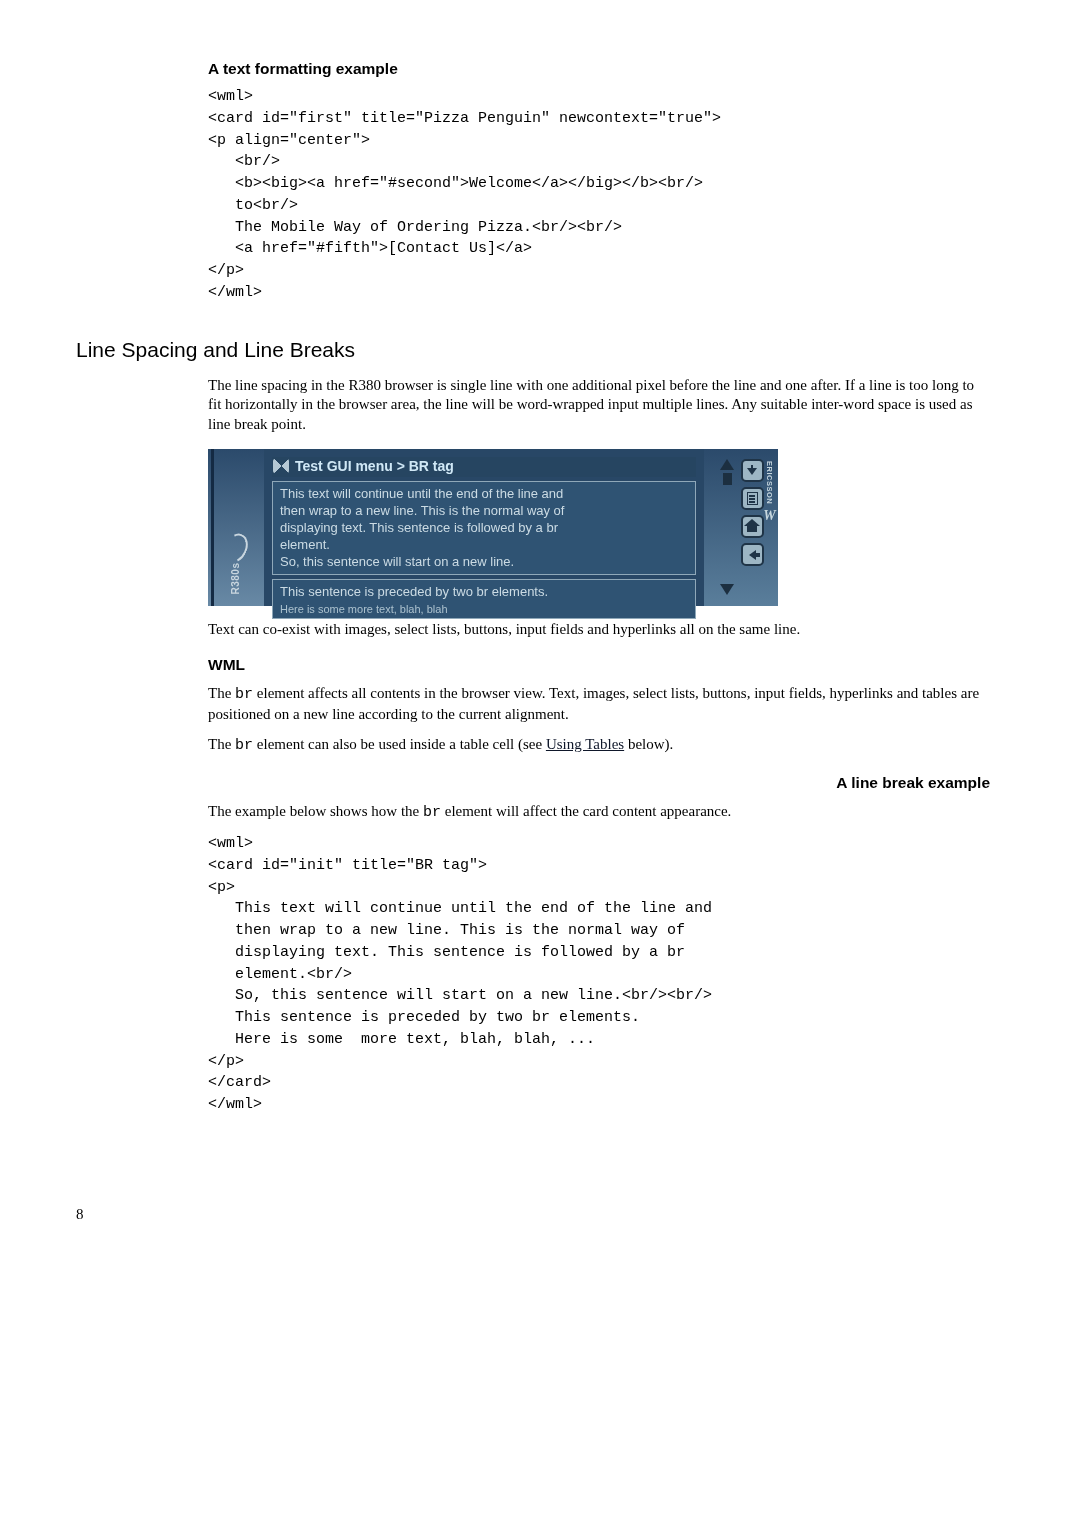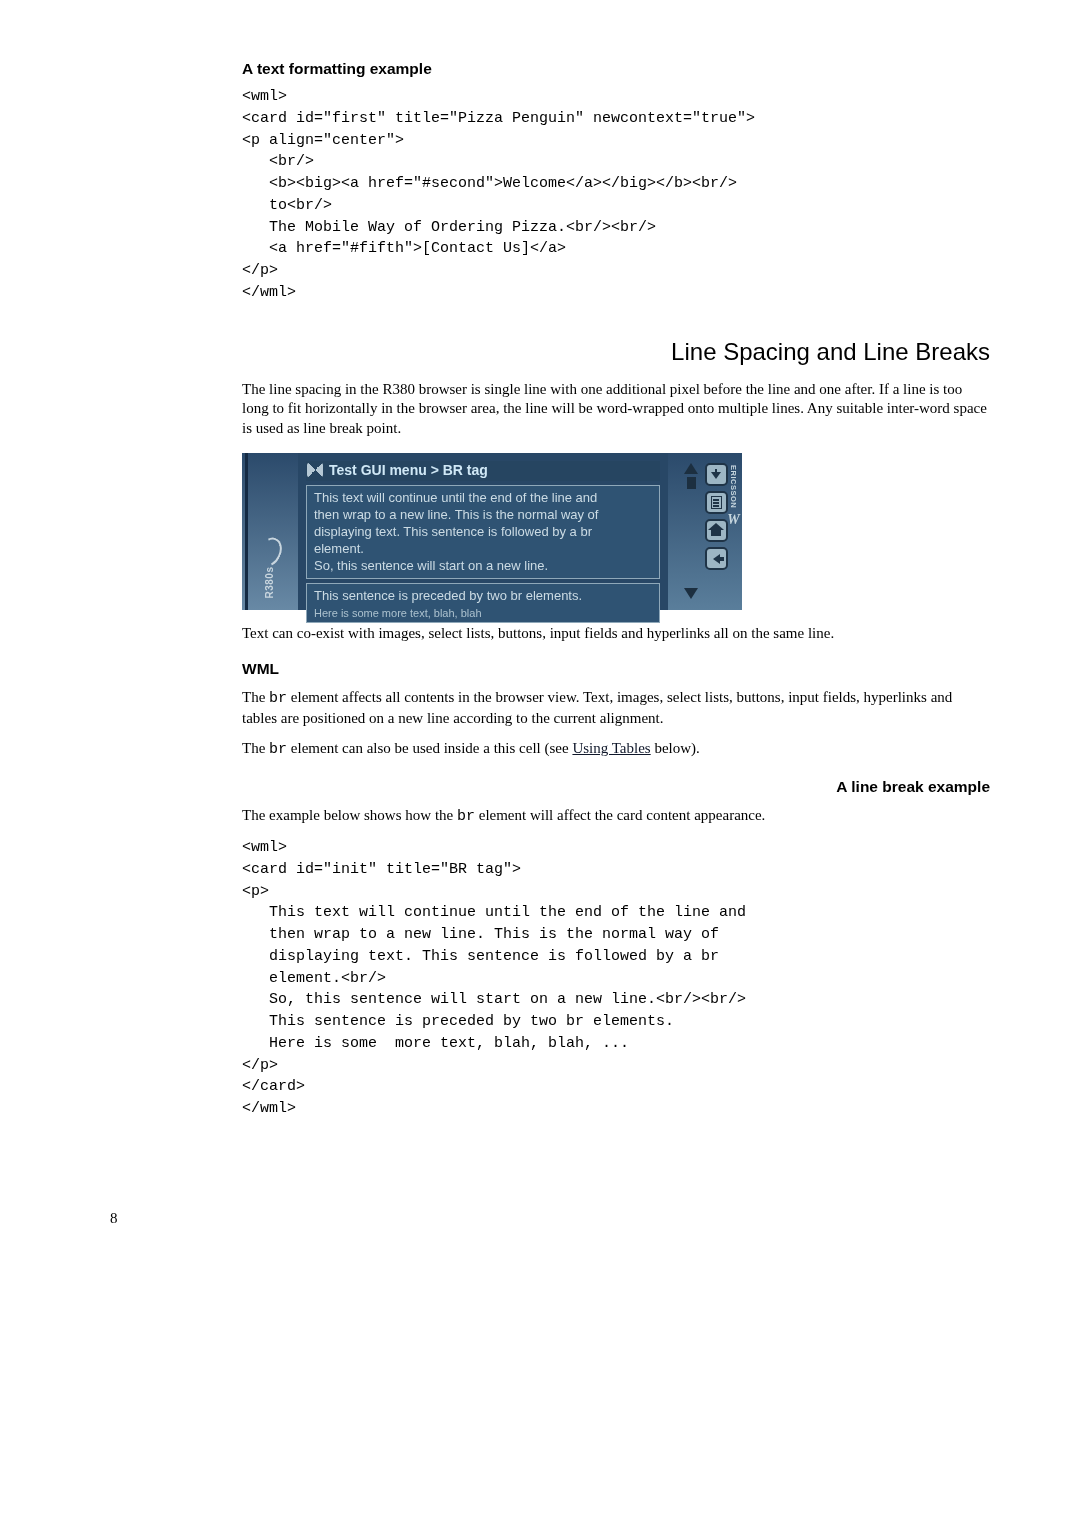--- a/index.html
+++ b/index.html
@@ -5,37 +5,36 @@
   body {
     margin: 0;
     padding: 0;
     font-family: Georgia, 'Times New Roman', serif;
     font-size: 15px;
     color: #000;
     background: #fff;
     width: 1080px;
   }
   .page {
-    padding: 60px 90px 30px 110px;
+    padding: 60px 90px 30px 76px;
   }
   .content-col {
     margin-left: 132px;
   }
   .h3 {
     font-family: Arial, Helvetica, sans-serif;
     font-weight: bold;
     font-size: 15.5px;
     margin-bottom: 8px;
   }
   .h2 {
     font-family: Arial, Helvetica, sans-serif;
     font-weight: normal;
-    font-size: 24px;
+    font-size: 21px;
     margin: 34px 0 14px 0;
-    text-align: right;
   }
   pre.code {
     font-family: 'Courier New', Courier, monospace;
     font-size: 15px;
     line-height: 1.45;
     margin: 3px 0 0 0;
     white-space: pre;
   }
   p.body {
     line-height: 1.33;
@@ -49,21 +48,21 @@
     text-decoration: underline;
   }
   .page-number {
     font-family: Georgia, 'Times New Roman', serif;
     font-size: 15px;
     margin-top: 90px;
     margin-left: 0;
   }
   .screenshot {
     display: flex;
-    width: 500px;
+    width: 570px;
     height: 157px;
     margin: 14px 0;
     box-sizing: border-box;
   }
   .sc-left {
     width: 56px;
     background: linear-gradient(180deg, #2b4a6b 0%, #6889a5 100%);
     position: relative;
     display: flex;
     flex-direction: column;
@@ -228,21 +227,21 @@
    to&lt;br/&gt;
    The Mobile Way of Ordering Pizza.&lt;br/&gt;&lt;br/&gt;
    &lt;a href="#fifth"&gt;[Contact Us]&lt;/a&gt;
 &lt;/p&gt;
 &lt;/wml&gt;</pre>
   </div>
 
   <div class="h2">Line Spacing and Line Breaks</div>
 
   <div class="content-col">
-    <p class="body">The line spacing in the R380 browser is single line with one additional pixel before the line and one after.  If a line is too long to fit horizontally in the browser area, the line will be word-wrapped onto multiple lines.  Any suitable inter-word space is used as line break point.</p>
+    <p class="body">The line spacing in the R380 browser is single line with one additional pixel before the line and one after.  If a line is too long to fit horizontally in the browser area, the line will be word-wrapped input multiple lines.  Any suitable inter-word space is used as line break point.</p>
 
     <div class="screenshot">
       <div class="sc-left">
         <div class="stripe"></div>
         <div class="swoosh"></div>
         <div class="r380">R380s</div>
       </div>
       <div class="sc-mid">
         <div class="titlebar">
           <span class="tb-icon"></span>
@@ -292,21 +291,21 @@
     <p class="body">Text can co-exist with images, select lists, buttons, input fields and hyperlinks all on the same line.</p>
 
     <div class="h3" style="margin-top:16px;">WML</div>
 
 
     <p class="body">
       <span>The </span><span class="mono">br</span><span> element affects all contents in the browser view.  Text, images, select lists, buttons, input fields, hyperlinks and tables are positioned on a new line according to the current alignment.</span>
     </p>
 
     <p class="body">
-      <span>The </span><span class="mono">br</span><span> element can also be used inside a this cell (see </span><a class="link" href="#">Using Tables</a><span> below).</span>
+      <span>The </span><span class="mono">br</span><span> element can also be used inside a table cell (see </span><a class="link" href="#">Using Tables</a><span> below).</span>
     </p>
 
     <div class="h3" style="margin-top:18px;text-align:right;">A line break example</div>
 
     <p class="body">
       <span>The example below shows how the </span><span class="mono">br</span><span> element will affect the card content appearance.</span>
     </p>
 
     <pre class="code">&lt;wml&gt;
 &lt;card id="init" title="BR tag"&gt;

